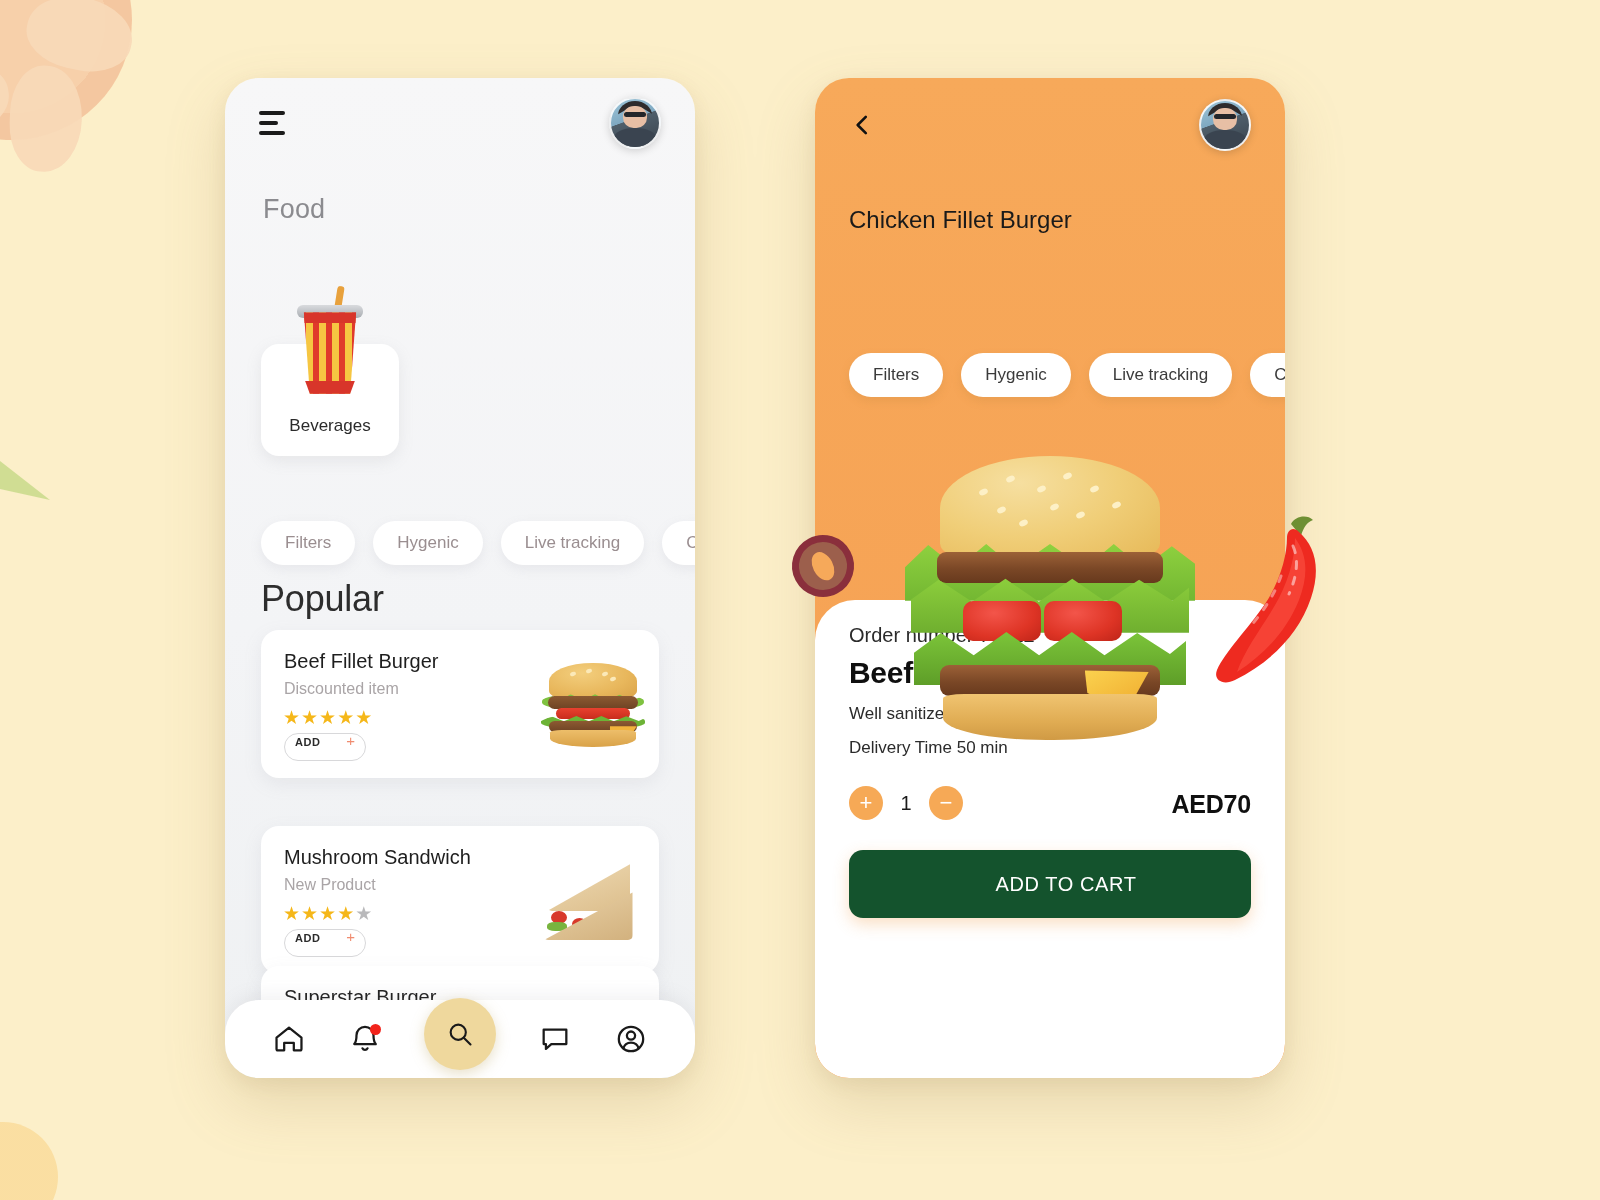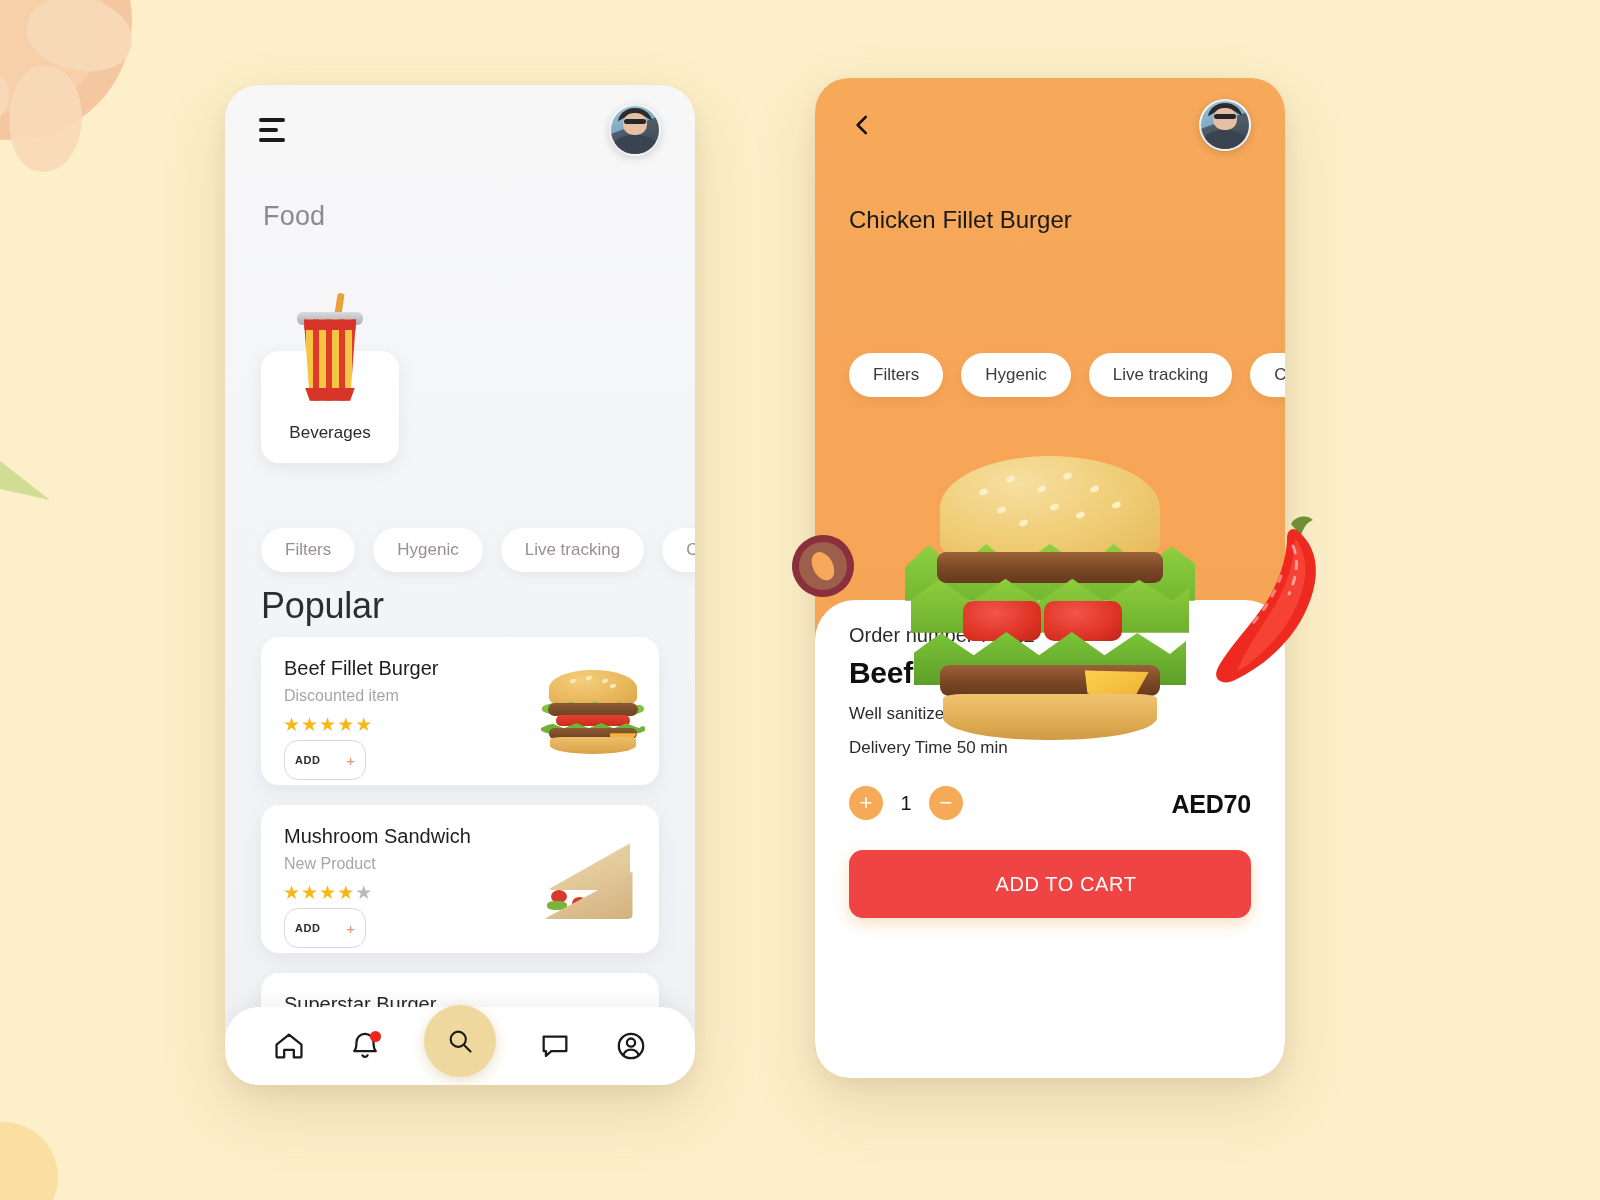--- a/index.html
+++ b/index.html
@@ -53,21 +53,20 @@
     border-radius: 34px;
     overflow: hidden;
     box-shadow: 0 26px 60px rgba(160,130,80,.22), 0 6px 18px rgba(160,130,80,.12);
   }
 
   
   #phone-left {
     left: 225px; top: 78px;
     width: 470px; height: 1000px;
     background: linear-gradient(180deg, #F7F7F8 0%, #F3F4F6 55%, #EFF1F3 100%);
-    margin-top: 7px;
   }
 
   .l-topbar {
     position: absolute; left: 0; top: 0;
     width: 100%; height: 90px;
     display: flex; align-items: center; justify-content: space-between;
     padding: 0 34px;
   }
   .hamburger { width: 30px; display: flex; flex-direction: column; gap: 6px; cursor: pointer; }
   .hamburger i { display: block; height: 4px; background: #1b1b1b; border-radius: 2px; }
@@ -243,33 +242,33 @@
 
   
   .food-card {
     position: absolute; left: 36px;
     width: 398px; height: 148px;
     background: #FFFFFF; border-radius: 18px;
     box-shadow: 0 6px 18px rgba(150,150,160,.13);
     cursor: pointer;
   }
   #food-card-0 { top: 492px; }
-  #food-card-1 { top: 660px; }
+  #food-card-1 { top: 688px; }
   #food-card-2 { top: 828px; }
 
   .fc-name { position: absolute; left: 23px; top: 20px; font-size: 20px; color: #1e1e1e; }
   .fc-sub  { position: absolute; left: 23px; top: 50px; font-size: 16px; color: #A9A4A6; }
   .fc-stars{ position: absolute; left: 22px; top: 76px; font-size: 19px; letter-spacing: 1px; }
   .fc-stars .s-on  { color: #F5B719; }
   .fc-stars .s-off { color: #B9B9BB; }
   .fc-add {
     position: absolute; left: 23px; top: 103px;
-    width: 82px; height: 40px; border-radius: 14px;
+    width: 82px; height: 28px; border-radius: 14px;
     border: 1px solid #D8D8DA; background: #fff;
-    display: flex; align-items: center; justify-content: space-between;
+    display: flex; align-items: flex-end; justify-content: space-between;
     padding: 12px 10px; cursor: pointer;
   }
   .fc-add .t { font-size: 11px; font-weight: 700; color: #2b2b2b; letter-spacing: .5px; }
   .fc-add .p { font-size: 15px; color: #F08C70; line-height: 1; }
   .fc-art { position: absolute; right: 14px; top: 50%; transform: translateY(-50%); }
 
   
   .sandwich-s { width: 104px; height: 92px; position: relative; }
   .sandwich-s .b1 {
     position: absolute; left: 6%; top: 4%; width: 80%; height: 58%;
@@ -381,21 +380,21 @@
     display: flex; align-items: center; justify-content: center;
     font-size: 22px; line-height: 1; cursor: pointer; border: none;
     font-family: "Liberation Sans", sans-serif;
   }
   .step-qty { font-size: 20px; color: #1a1a1a; min-width: 14px; text-align: center; }
   .r-price { position: absolute; right: 34px; top: 190px; font-size: 25px; font-weight: 700; color: #101010; letter-spacing: -.2px; }
 
   .cart-btn {
     position: absolute; left: 34px; right: 34px; top: 250px;
     height: 68px; border-radius: 14px;
-    background: #ef4444; border: none; cursor: pointer;
+    background: #14532d; border: none; cursor: pointer;
     color: #FFFFFF; font-size: 20px; letter-spacing: .6px;
     font-family: "Liberation Sans", sans-serif;
     box-shadow: 0 6px 16px rgba(240,150,60,.3);
     padding-left: 32px;
   }
 
   
   .hero-burger { position: absolute; left: 50%; top: 372px; transform: translateX(-50%); width: 290px; height: 290px; }
   .hb { position: absolute; }
   .hb-bun-top {

